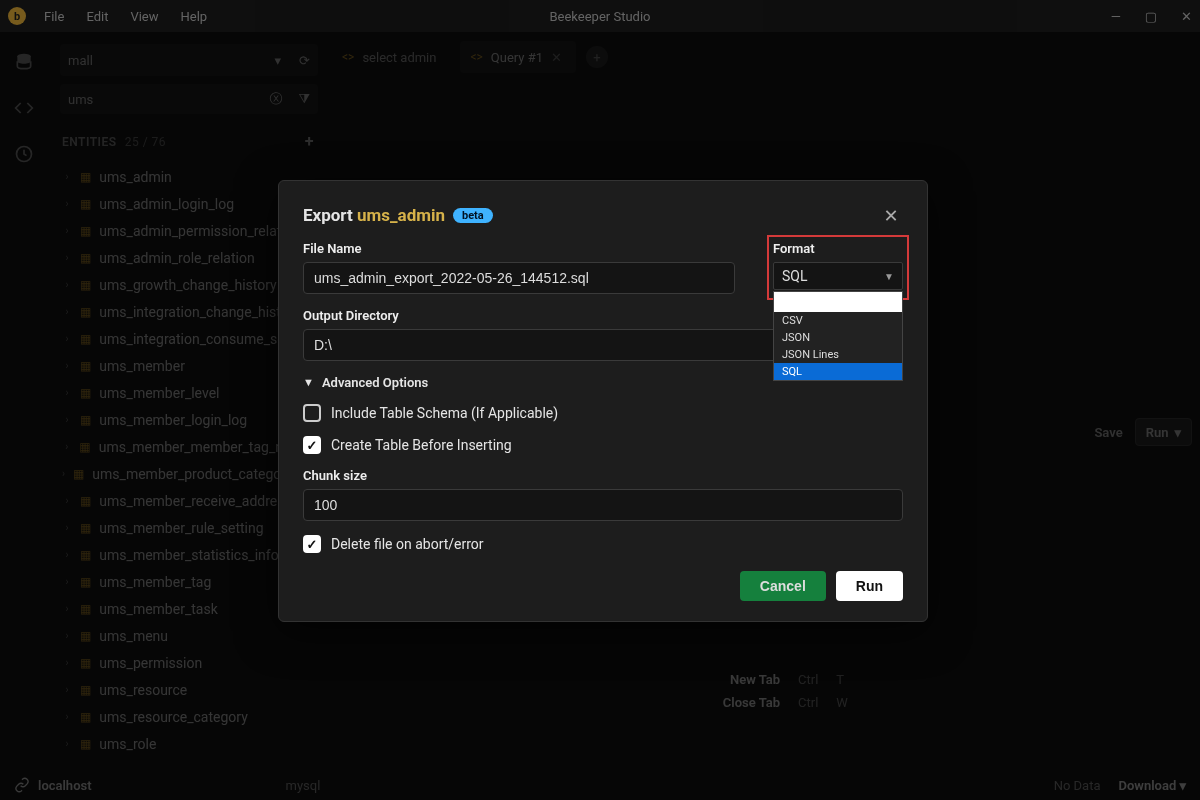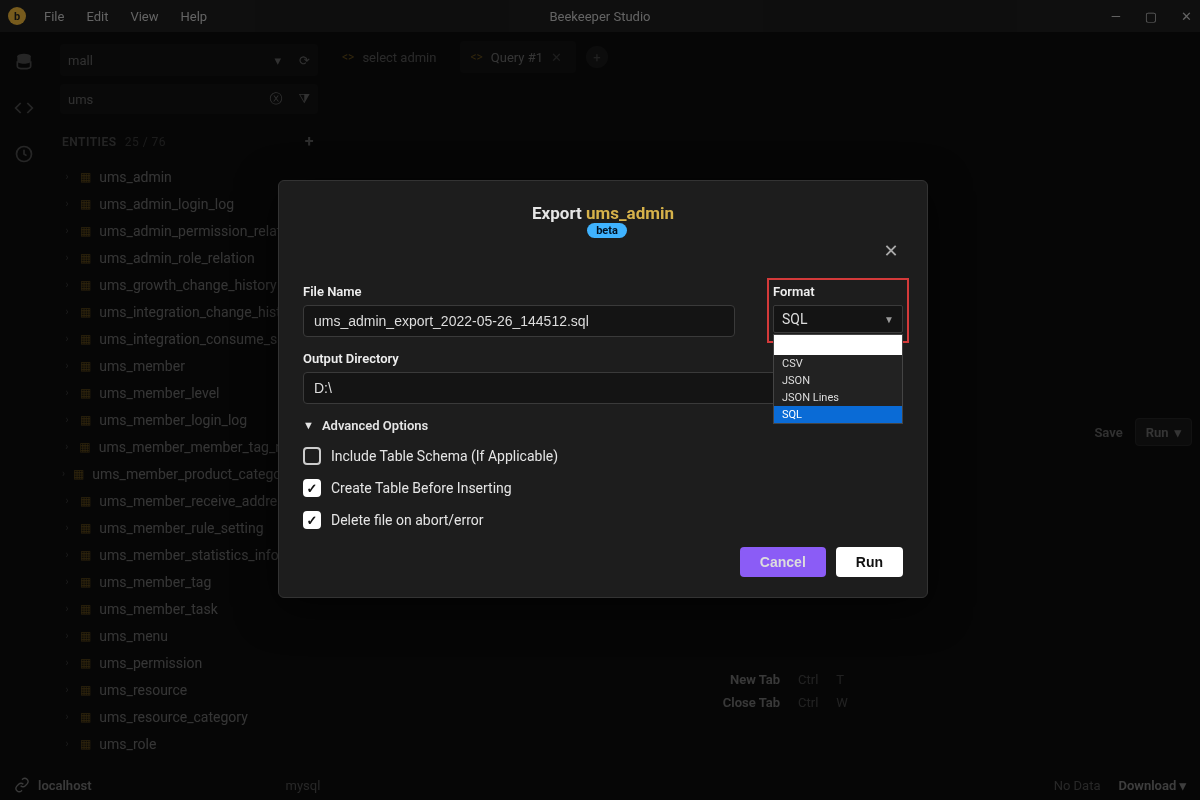--- a/index.html
+++ b/index.html
@@ -138,21 +138,21 @@
     z-index: 10;
   }
   .modal {
     position: absolute; z-index: 11;
     left: 278px; top: 180px; width: 650px;
     background: #1d1d1d; border: 1px solid #333; border-radius: 6px;
     padding: 22px 24px 20px 24px;
     box-shadow: 0 10px 40px rgba(0,0,0,.6);
     color: #e5e5e5;
   }
-  .modal-hdr { display: flex; align-items: center; margin-bottom: 22px; flex-direction: column; }
+  .modal-hdr { display: flex; align-items: center; margin-bottom: 14px; }
   .modal-title { font-size: 17px; font-weight: 700; }
   .modal-title .tname { color: #d6b24a; font-weight: 700; }
   .beta-pill {
     background: #3fb3ff; color: #012; border-radius: 10px;
     padding: 1px 9px; font-size: 11px; font-weight: 700; margin-left: 8px;
   }
   .modal-close {
     margin-left: auto; color: #aaa; font-size: 18px; cursor: pointer;
     width: 24px; height: 24px; display:flex; align-items:center; justify-content:center;
   }
@@ -214,21 +214,21 @@
   .chk-label { font-size: 14px; }
 
   .modal-footer {
     display: flex; justify-content: flex-end; gap: 10px; margin-top: 18px;
   }
   .btn {
     height: 30px; padding: 0 20px; border-radius: 4px; border: none;
     font-size: 14px; font-weight: 600; cursor: default;
     display: flex; align-items: center;
   }
-  .btn-cancel { background: #8b5cf6; color: #ddd; }
+  .btn-cancel { background: #15803d; color: #ddd; }
   .btn-run { background: #fff; color: #111; }
 
   svg { display: block; }
 </style>
 </head>
 <body>
 
 <div class="titlebar">
   <div class="logo">b</div>
   <span class="menu-item">File</span>
@@ -495,20 +495,24 @@
   <div class="chk-row">
     <span class="chk"></span>
     <span class="chk-label">Include Table Schema (If Applicable)</span>
   </div>
 
   <div class="chk-row">
     <span class="chk checked"></span>
     <span class="chk-label">Create Table Before Inserting</span>
   </div>
 
+  <div class="form-col" style="margin-bottom:14px">
+    <span class="lbl">Chunk size</span>
+    <input class="text-input" value="100" style="">
+  </div>
 
   <div class="chk-row" style="margin-bottom:4px">
     <span class="chk checked"></span>
     <span class="chk-label">Delete file on abort/error</span>
   </div>
 
   <div class="modal-footer">
     <button class="btn btn-cancel">Cancel</button>
     <button class="btn btn-run">Run</button>
   </div>

